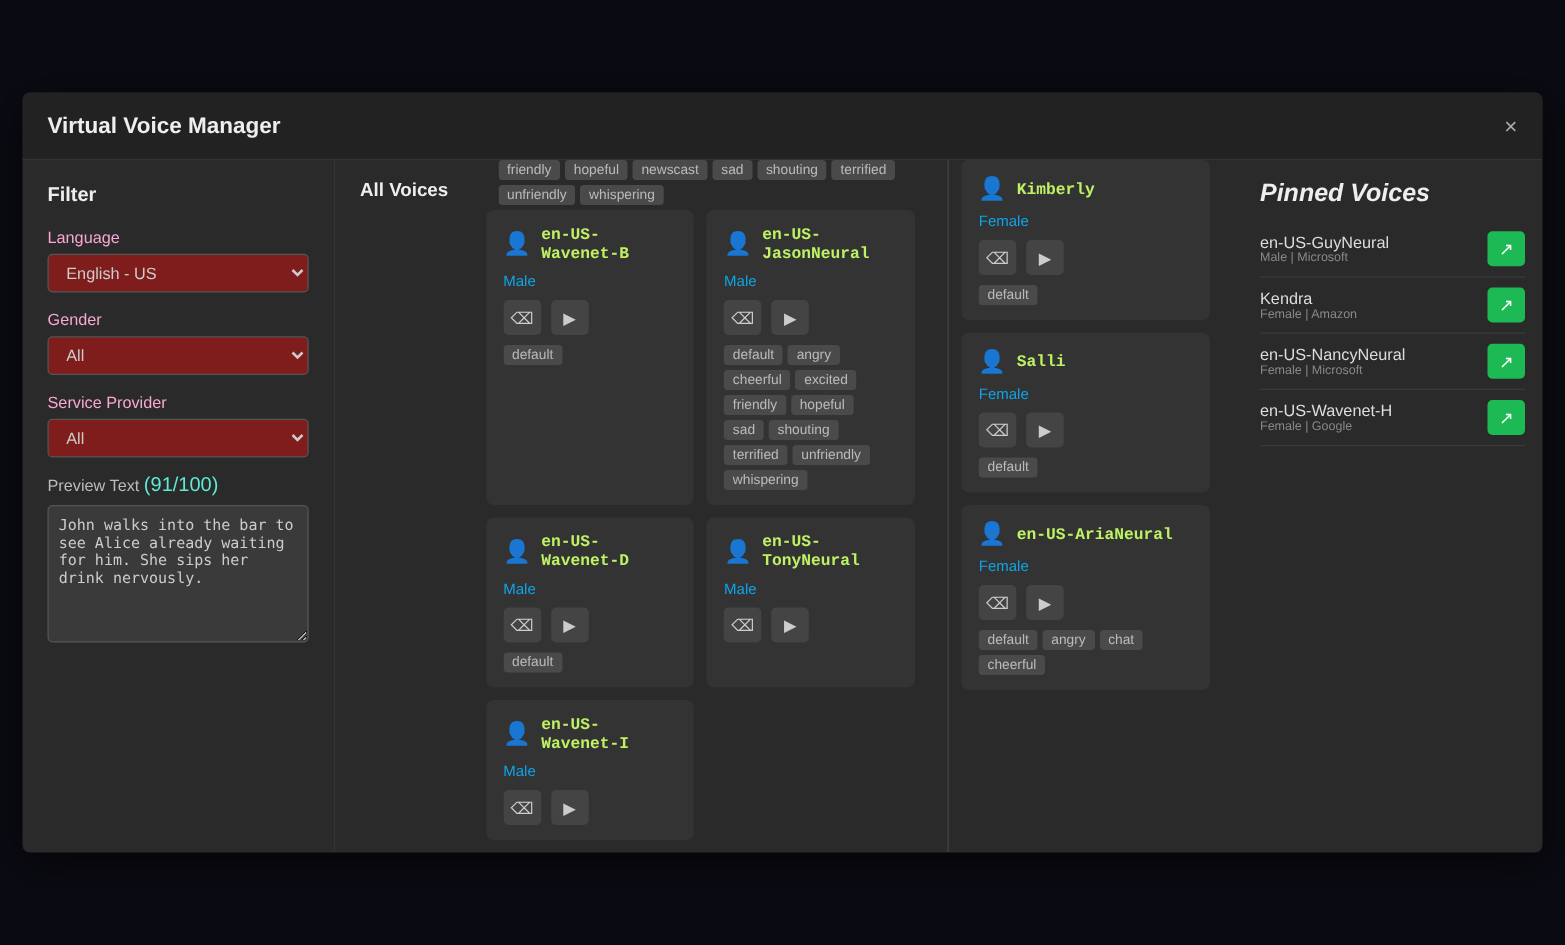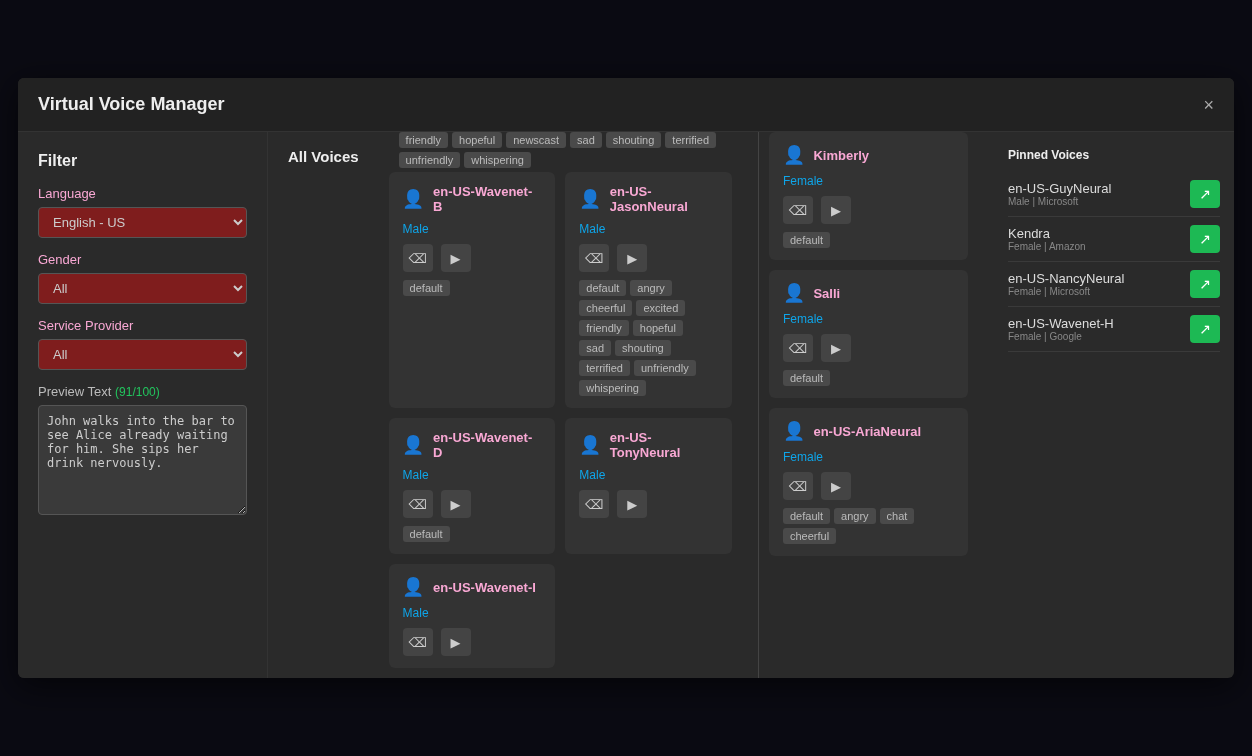--- a/index.html
+++ b/index.html
@@ -88,22 +88,22 @@
       font-size: 13px;
       appearance: auto;
     }
     .preview-label {
       font-size: 13px;
       color: #bbb;
       margin-top: 14px;
       margin-bottom: 6px;
     }
     .preview-count {
-      font-size: 12px;
-      color: #22c55e;
+      font-size: 16px;
+      color: #5eead4;
       text-align: center;
     }
     .preview-textarea {
       width: 100%;
       background: #3a3a3a;
       border: 1px solid #555;
       color: #ccc;
       padding: 8px;
       border-radius: 4px;
       font-size: 12px;
@@ -158,21 +158,22 @@
       align-items: center;
       gap: 8px;
     }
     .voice-avatar-icon {
       color: #aaa;
       font-size: 18px;
     }
     .voice-name {
       font-size: 13px;
       font-weight: 600;
-      color: #f9a8d4;
+      color: #bef264;
+      font-family: Liberation Mono, monospace;
     }
     .voice-gender {
       font-size: 12px;
       color: #0ea5e9;
     }
     .voice-actions {
       display: flex;
       gap: 8px;
     }
     .action-btn {
@@ -205,24 +206,25 @@
       color: #bbb;
     }
     
     .pinned-panel {
       width: 240px;
       flex-shrink: 0;
       padding: 0 14px;
       overflow-y: auto;
     }
     .pinned-header {
-      font-size: 12px;
+      font-size: 20px;
       font-weight: 600;
       color: #eee;
       padding: 16px 0 10px;
+      font-style: italic;
     }
     .pinned-item {
       display: flex;
       align-items: center;
       justify-content: space-between;
       padding: 8px 0;
       border-bottom: 1px solid #3a3a3a;
     }
     .pinned-info {}
     .pinned-name {

